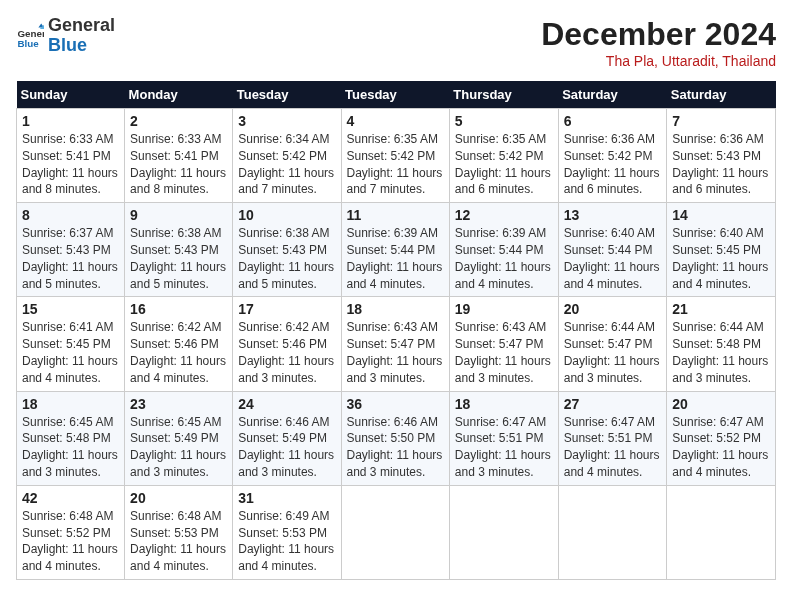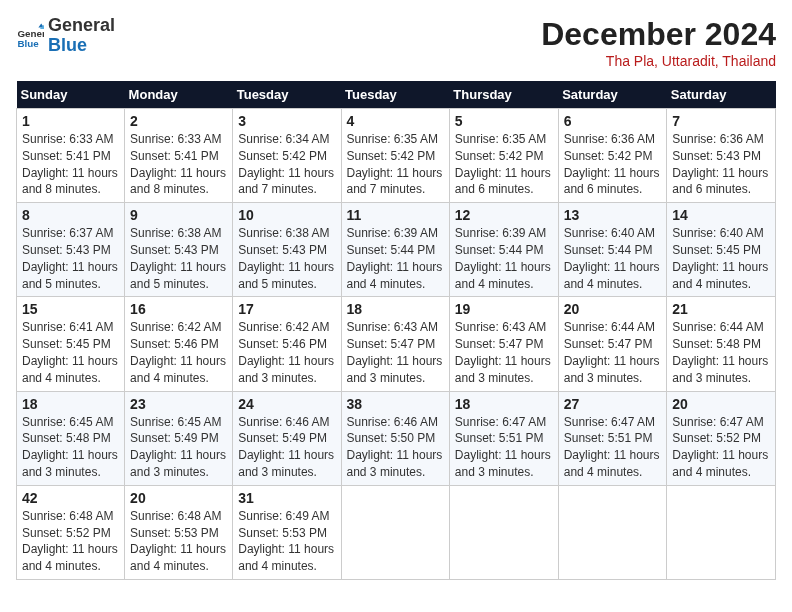--- a/index.html
+++ b/index.html
@@ -220,21 +220,21 @@
         </td>
         <td>
           <span class="day-number">23</span>
           <div class="day-info">Sunrise: 6:45 AM<br>Sunset: 5:49 PM<br>Daylight: 11 hours and 3 minutes.</div>
         </td>
         <td>
           <span class="day-number">24</span>
           <div class="day-info">Sunrise: 6:46 AM<br>Sunset: 5:49 PM<br>Daylight: 11 hours and 3 minutes.</div>
         </td>
         <td>
-          <span class="day-number">38</span>
+          <span class="day-number">36</span>
           <div class="day-info">Sunrise: 6:46 AM<br>Sunset: 5:50 PM<br>Daylight: 11 hours and 3 minutes.</div>
         </td>
         <td>
           <span class="day-number">18</span>
           <div class="day-info">Sunrise: 6:47 AM<br>Sunset: 5:51 PM<br>Daylight: 11 hours and 3 minutes.</div>
         </td>
         <td>
           <span class="day-number">27</span>
           <div class="day-info">Sunrise: 6:47 AM<br>Sunset: 5:51 PM<br>Daylight: 11 hours and 4 minutes.</div>
         </td>

